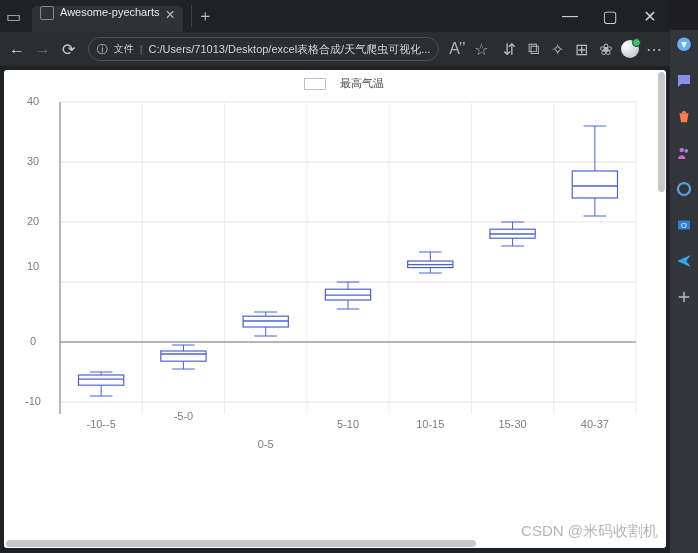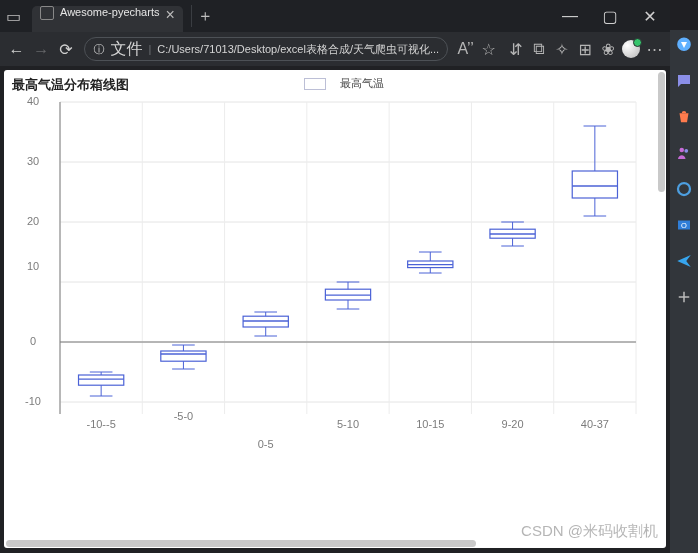--- a/index.html
+++ b/index.html
@@ -56,42 +56,41 @@
       <div>✕</div>
     </div>
   </div>
 
   <div class="addrbar">
     <div class="circle">←</div>
     <div class="circle" style="opacity:.35">→</div>
     <div class="circle">⟳</div>
     <div class="urlbox">
       <span>ⓘ</span>
-      <span style="font-size:16px">文件</span>
+      <span style="font-size:10px">文件</span>
       <span style="color:#6c6f75">|</span>
       <span>C:/Users/71013/Desktop/excel表格合成/天气爬虫可视化...</span>
     </div>
     <div class="ricon">
         <span>A’’</span>
       </div>
     <div class="ricon">☆</div>
     <div class="spacer"></div>
     <div class="ricon">⇵</div>
     <div class="ricon">⧉</div>
     <div class="ricon">✧</div>
     <div class="ricon">⊞</div>
     <div class="ricon">❀</div>
     <div class="ricon">
         <div class="avatar"></div>
       </div>
     <div class="ricon">⋯</div>
   </div>
 
   <div class="page">
-    <div class="page-title">最高气温分布箱线图</div>
     <div class="legend">
       <span class="swatch"></span>
       <span>最高气温</span>
     </div>
     <div class="chart">
       <svg id="plot-svg" width="630" height="340">
           <rect x="42" y="4" width="576" height="312" fill="none"></rect>
           <line x1="42" y1="304" x2="618" y2="304" stroke="#e4e4e4" stroke-width="1"></line>
           <line x1="42" y1="243.99999999999997" x2="618" y2="243.99999999999997" stroke="#e4e4e4" stroke-width="1"></line>
           <line x1="42" y1="183.99999999999997" x2="618" y2="183.99999999999997" stroke="#e4e4e4" stroke-width="1"></line>
@@ -149,21 +148,21 @@
           <div class="ylabel" style="top: 237px;">0</div>
           <div class="ylabel" style="top: 162px;">10</div>
           <div class="ylabel" style="top: 117px;">20</div>
           <div class="ylabel" style="top: 57px;">30</div>
           <div class="ylabel" style="top: -3px;">40</div>
           <div class="xlabel" style="left: 83.1429px; top: 320px;">-10--5</div>
           <div class="xlabel" style="left: 165.429px; top: 312px; text-align: center;">-5-0</div>
           <div class="xlabel" style="left: 247.714px; top: 320px; margin-top: 20px;">0-5</div>
           <div class="xlabel" style="left: 330px; top: 320px;">5-10</div>
           <div class="xlabel" style="left: 412.286px; top: 320px;">10-15</div>
-          <div class="xlabel" style="left: 494.571px; top: 320px;">9-20</div>
+          <div class="xlabel" style="left: 494.571px; top: 320px;">15-30</div>
           <div class="xlabel" style="left: 576.857px; top: 320px;">40-37</div>
         </div>
     </div>
     <div class="scroll-v"></div>
     <div class="scroll-h"></div>
   </div>
 </div>
 
 <div class="sidebar">
   <svg class="sicon" viewBox="0 0 24 24">

